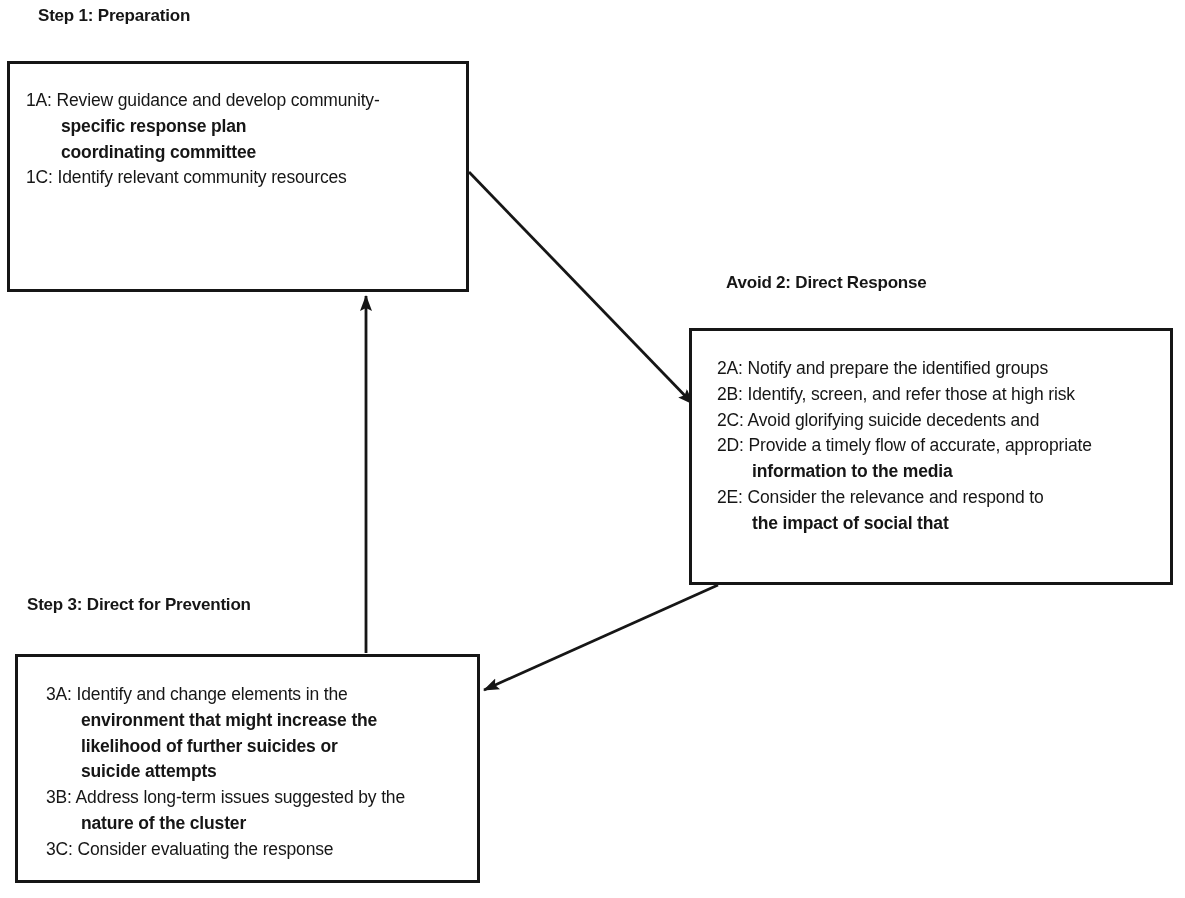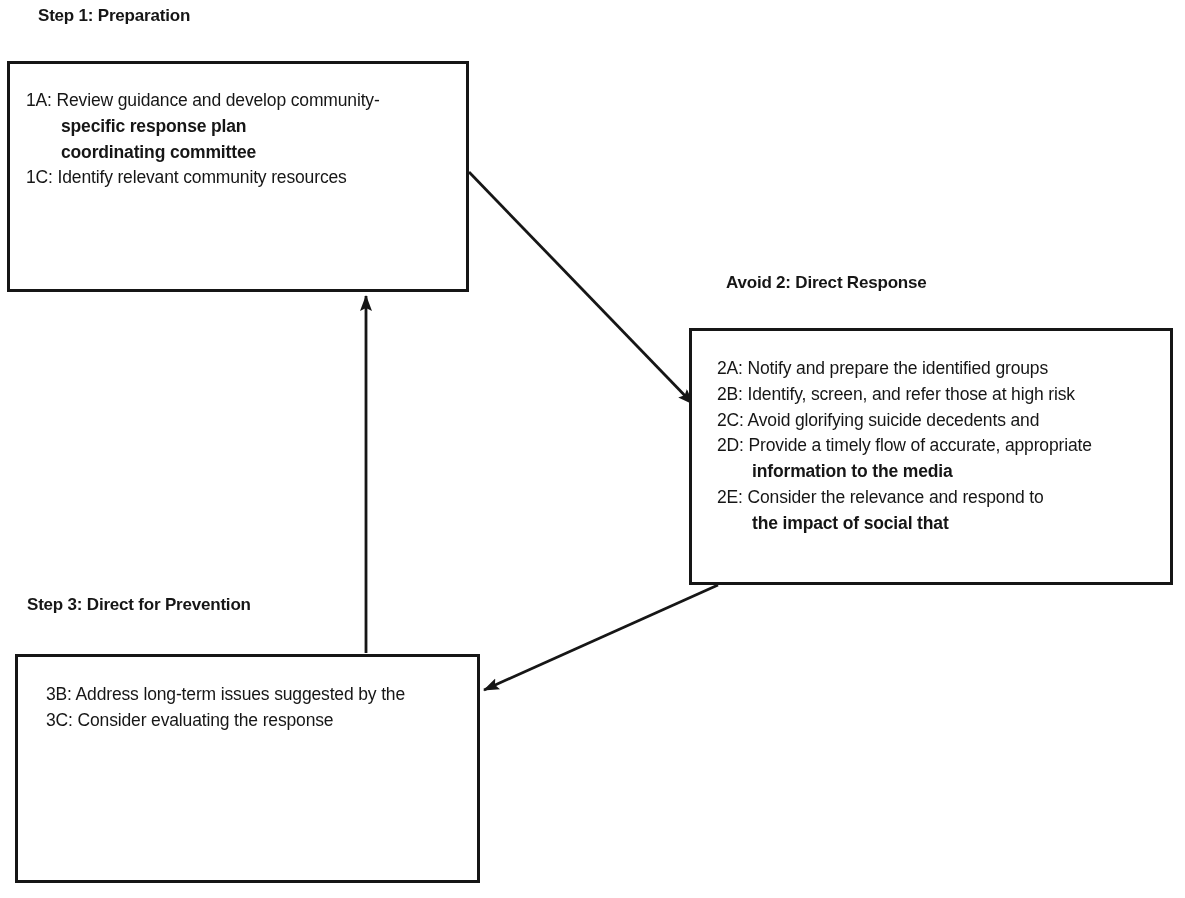--- a/index.html
+++ b/index.html
@@ -110,20 +110,27 @@
       </div>
       <div class="item">
         <div class="line"><span class="label">2E:</span> Consider the relevance and respond to</div>
         <div class="line cont">the impact of social that</div>
       </div>
     </div>
 
   <div class="step-title" id="title-step3">Step 3: Direct for Prevention</div>
   <div class="step-box" id="box-step3">
       <div class="item">
+        <div class="line"><span class="label">3A:</span> Identify and change elements in the</div>
+        <div class="line cont">environment that might increase the</div>
+        <div class="line cont">likelihood of further suicides or</div>
+        <div class="line cont">suicide attempts</div>
+      </div>
+      <div class="item">
         <div class="line"><span class="label">3B:</span> Address long-term issues suggested by the</div>
+        <div class="line cont">nature of the cluster</div>
       </div>
       <div class="item">
         <div class="line"><span class="label">3C:</span> Consider evaluating the response</div>
       </div>
     </div>
 
 </div>
 
 </body></html>

